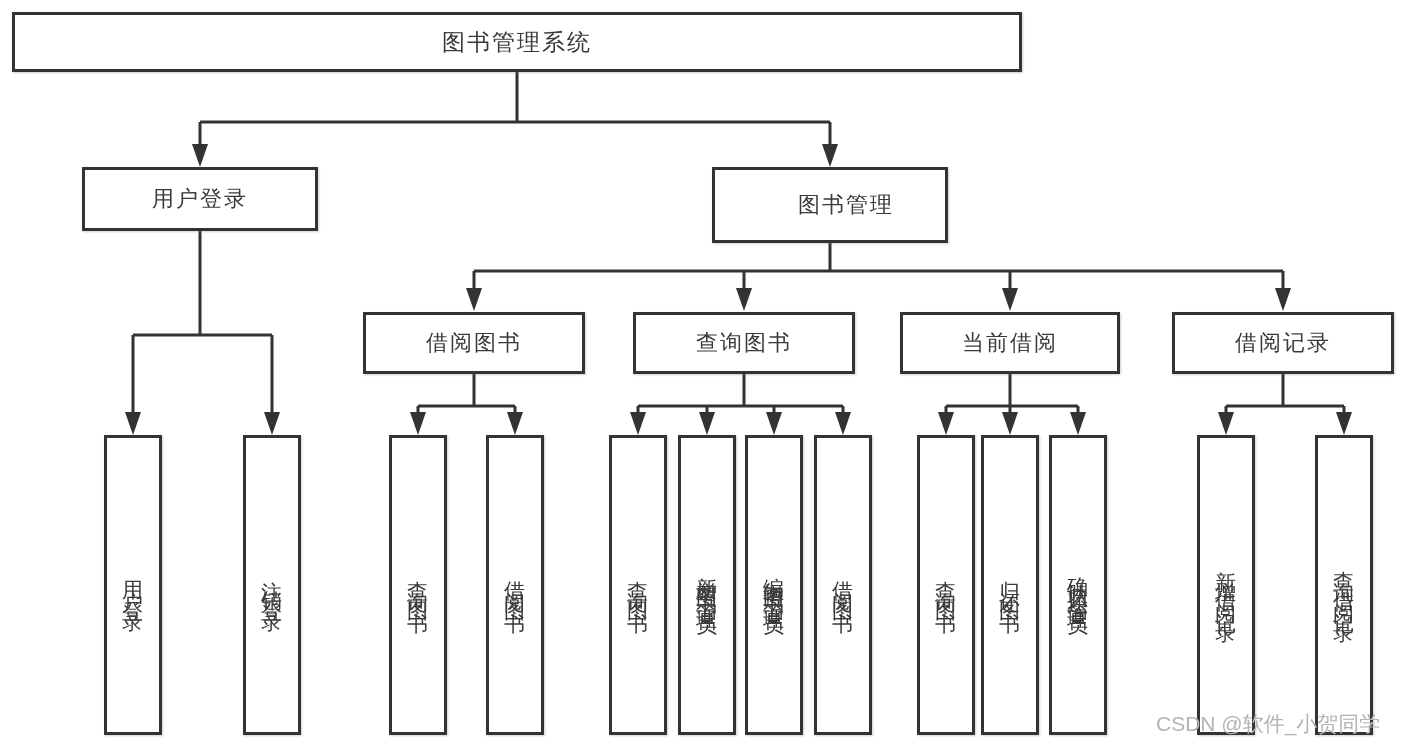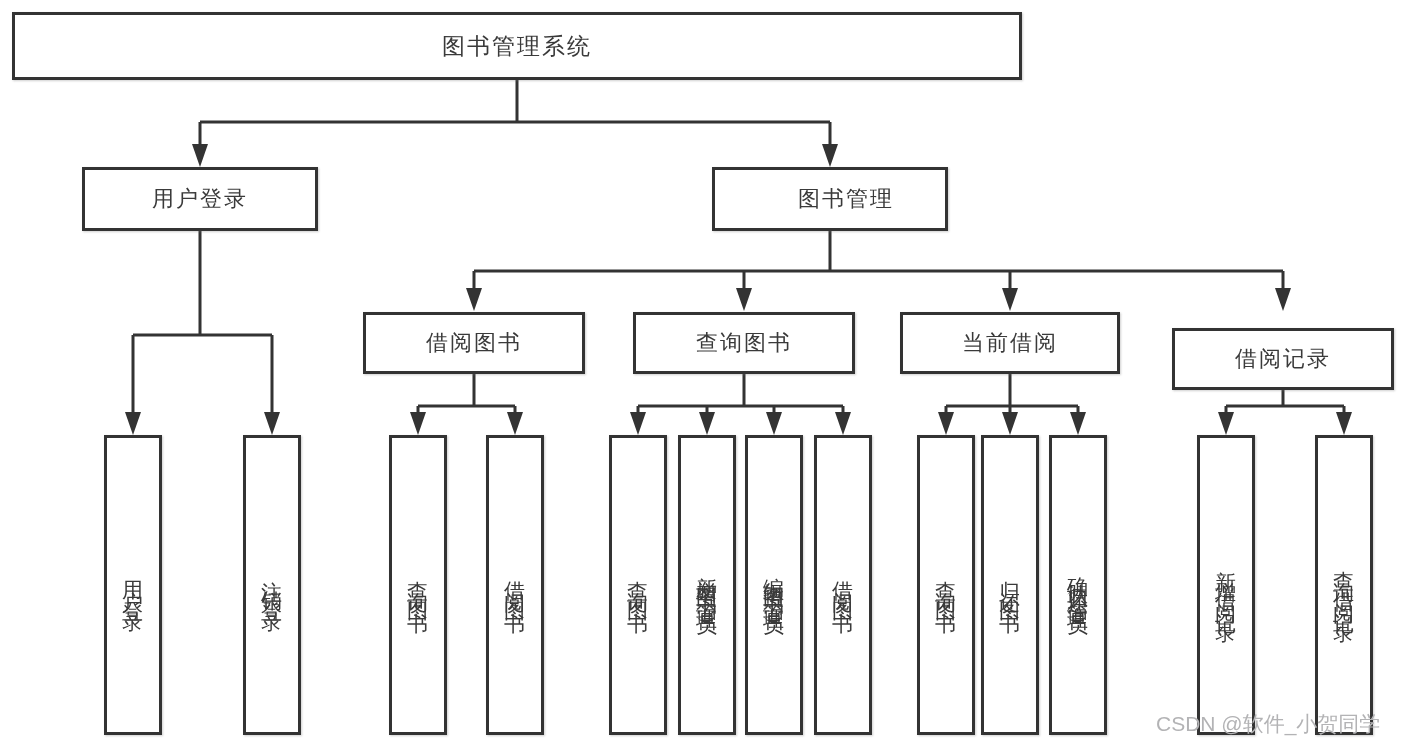--- a/index.html
+++ b/index.html
@@ -115,41 +115,41 @@
       <polygon points="1070,412 1086,412 1078,435"></polygon>
     </g>
 
     <g>
       <path d="M1283 372 V406 M1226 406 H1344 M1226 406 V414 M1344 406 V414"></path>
       <polygon points="1218,412 1234,412 1226,435"></polygon>
       <polygon points="1336,412 1352,412 1344,435"></polygon>
     </g>
   </svg>
 
-  <div class="box h root" style="left:12px; top:12px; width:1010px; height:68px;">
+  <div class="box h root" style="left:12px; top:12px; width:1010px; height:60px;">
     <span>图书管理系统</span>
   </div>
 
   <div class="box h" style="left:82px; top:167px; width:236px; height:64px;">
     <span>用户登录</span>
   </div>
-  <div class="box h" style="left:712px; top:167px; width:236px; height:64px;padding-left:32px;">
+  <div class="box h" style="left:712px; top:167px; width:236px; height:76px;padding-left:32px;">
     <span>图书管理</span>
   </div>
 
   <div class="box h" style="left:363px; top:312px; width:222px; height:62px;">
     <span>借阅图书</span>
   </div>
   <div class="box h" style="left:633px; top:312px; width:222px; height:62px;">
     <span>查询图书</span>
   </div>
   <div class="box h" style="left:900px; top:312px; width:220px; height:62px;">
     <span>当前借阅</span>
   </div>
-  <div class="box h" style="left:1172px; top:312px; width:222px; height:62px;margin-top:16px;">
+  <div class="box h" style="left:1172px; top:312px; width:222px; height:62px;">
     <span>借阅记录</span>
   </div>
 
   <div class="box v" style="left:104px; top:435px; width:58px; height:300px;">
     <span>用户登录</span>
   </div>
   <div class="box v" style="left:243px; top:435px; width:58px; height:300px;">
     <span>注销登录</span>
   </div>
 

